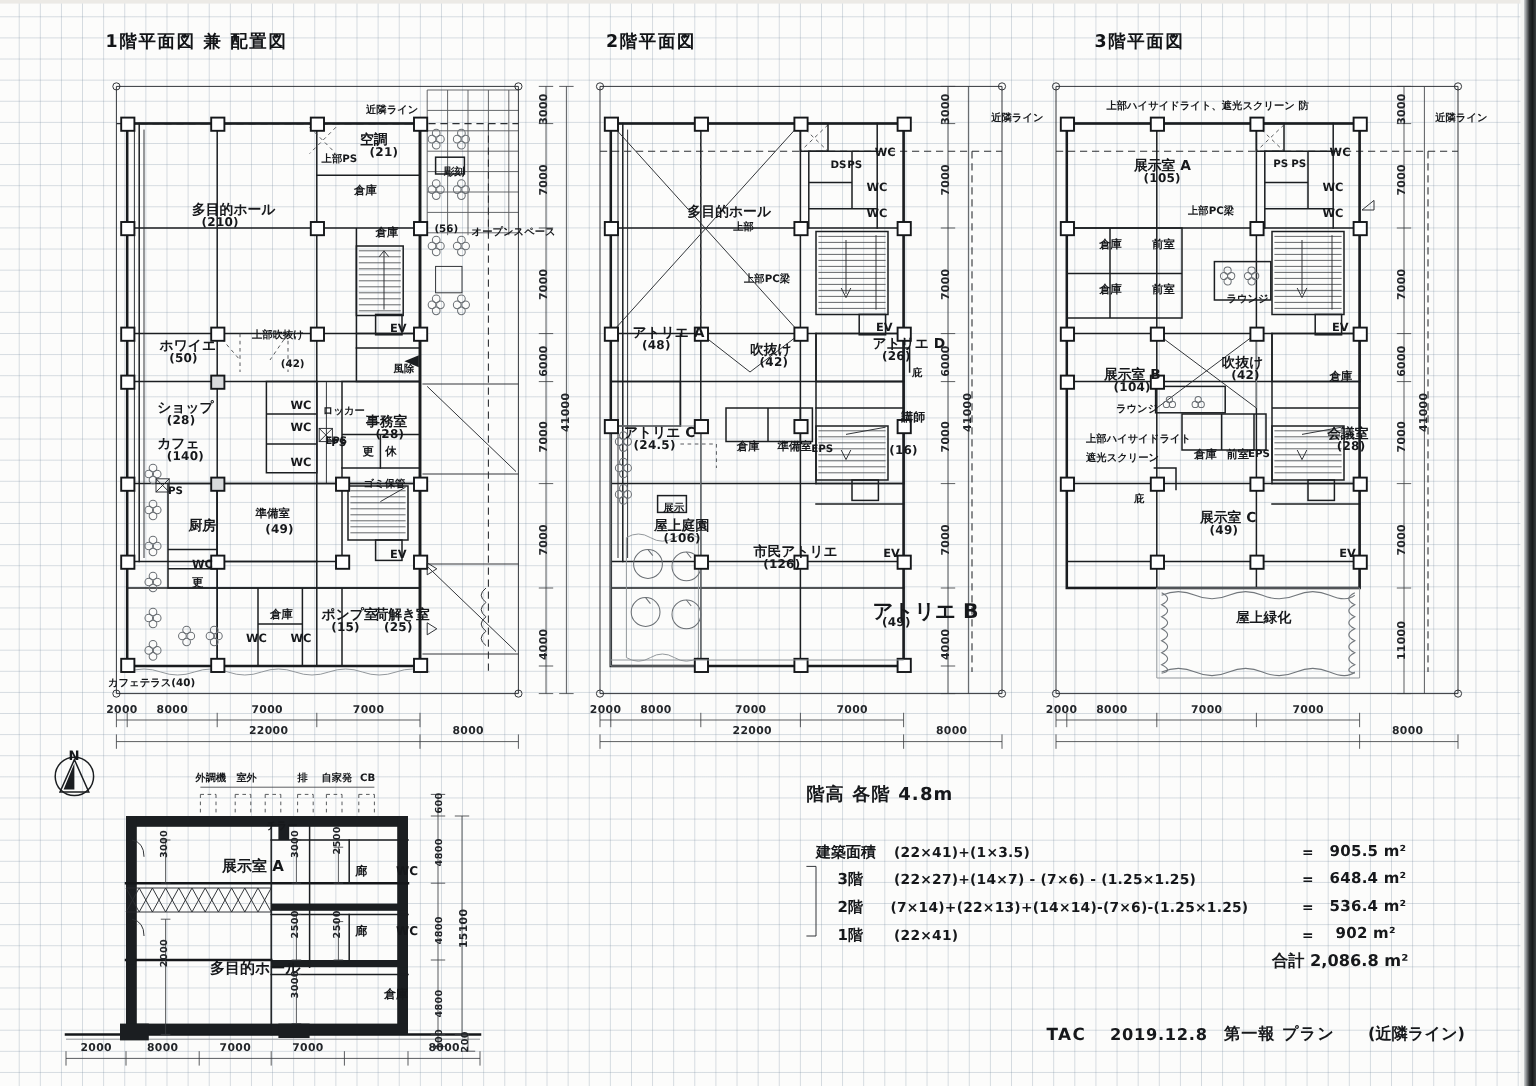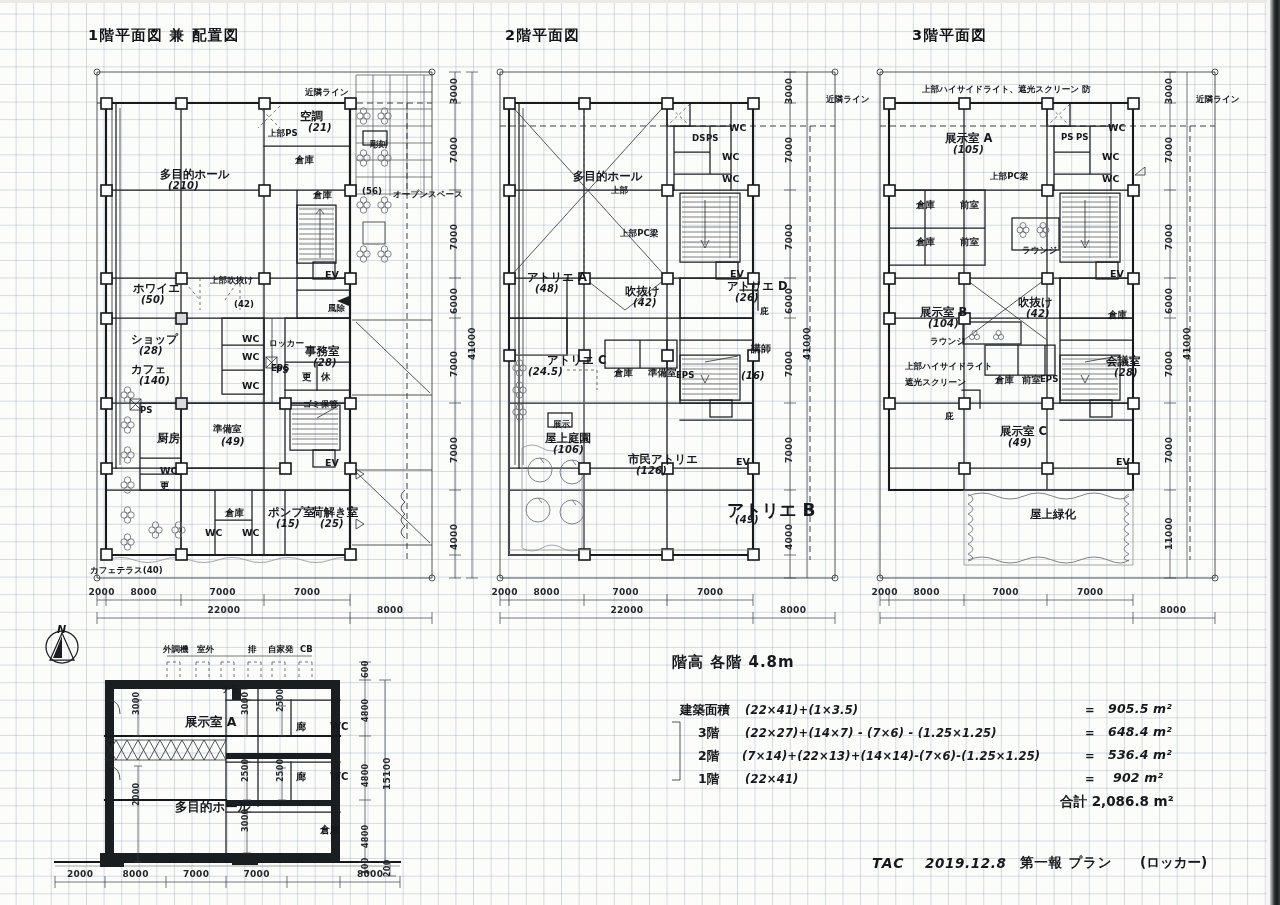--- a/index.html
+++ b/index.html
@@ -18,21 +18,21 @@
       linear-gradient(to bottom, rgba(120,140,160,.30) 1px, transparent 1px);
     background-size:17.6px 17.6px;
     background-position:-2px -4px;
   }
   #edge-right{position:absolute;top:0;right:0;width:10px;height:905px;
     background:linear-gradient(to right,#cfd2d4 0%,#2d3032 45%,#17191a 70%,#3b3e40 100%);}
   #edge-right2{position:absolute;top:0;right:10px;width:3px;height:905px;background:#f4f4f2;}
   #edge-top{position:absolute;top:0;left:0;width:1280px;height:3px;background:#eceae6;}
   .lbl{position:absolute;color:#16181b;white-space:nowrap;
        font-family:"DejaVu Sans","Liberation Sans",sans-serif;line-height:1.05;}
-  .hand{font-weight:600;letter-spacing:.2px;font-style:italic;}
+  .hand{font-weight:600;letter-spacing:.2px;}
   .jp{font-weight:700;}
   .dim{font-size:9px;color:#23262a;font-weight:600;letter-spacing:.3px;}
   .vdim{transform-origin:left top;}
   .title{font-size:14.5px;font-weight:700;letter-spacing:1.4px;color:#121417;}
 
   svg{position:absolute;top:0;left:0;overflow:visible;}
   .w-out{fill:none;stroke:#15171a;stroke-width:2.1;stroke-linecap:square;}
   .w-in {fill:none;stroke:#1b1e21;stroke-width:1.25;stroke-linecap:square;}
   .w-thin{fill:none;stroke:#2a2d31;stroke-width:.8;}
   .w-ghost{fill:none;stroke:#8d9296;stroke-width:.8;}
@@ -659,21 +659,21 @@
     <div class="lbl jp" style="left: 271px; top: 364px; font-size: 8.6px;">EPS</div>
     <div class="lbl jp" style="left: 140px; top: 406px; font-size: 8.6px;">PS</div>
     <div class="lbl jp" style="left: 328px; top: 304px; font-size: 8.6px;">風除</div>
     <div class="lbl jp" style="left: 303px; top: 400px; font-size: 8.6px;">ゴミ保管</div>
     <div class="lbl jp" style="left: 90px; top: 566px; font-size: 8.6px;">カフェテラス(40)</div>
     <div class="lbl jp" style="left: 573px; top: 170px; font-size: 11.5px;">多目的ホール</div>
     <div class="lbl jp" style="left: 527px; top: 271px; font-size: 11.5px;">アトリエ A</div>
     <div class="lbl hand" style="left: 535px; top: 284px; font-size: 10px;">(48)</div>
     <div class="lbl jp" style="left: 625px; top: 285px; font-size: 11.5px;">吹抜け</div>
     <div class="lbl hand" style="left: 633px; top: 298px; font-size: 10px;">(42)</div>
-    <div class="lbl jp" style="left: 520px; top: 354px; font-size: 11.5px; padding-left: 27px;">アトリエ C</div>
+    <div class="lbl jp" style="left: 520px; top: 354px; font-size: 11.5px;">アトリエ C</div>
     <div class="lbl hand" style="left: 528px; top: 367px; font-size: 10px;">(24.5)</div>
     <div class="lbl jp" style="left: 727px; top: 280px; font-size: 11.5px;">アトリエ D</div>
     <div class="lbl hand" style="left: 735px; top: 293px; font-size: 10px;">(26)</div>
     <div class="lbl jp" style="left: 733px; top: 344px; font-size: 10px; margin-left: 18px;">講師</div>
     <div class="lbl hand" style="left: 741px; top: 371px; font-size: 10px;">(16)</div>
     <div class="lbl jp" style="left: 614px; top: 368px; font-size: 9.5px;">倉庫</div>
     <div class="lbl jp" style="left: 648px; top: 368px; font-size: 9.5px;">準備室</div>
     <div class="lbl jp" style="left: 545px; top: 432px; font-size: 11.5px;">屋上庭園</div>
     <div class="lbl hand" style="left: 553px; top: 445px; font-size: 10px;">(106)</div>
     <div class="lbl jp" style="left: 628px; top: 453px; font-size: 11.5px;">市民アトリエ</div>
@@ -827,13 +827,13 @@
 <div class="lbl jp" style="left:698px;top:772px;font-size:12.5px;">1階</div>
 <div class="lbl hand" style="left:745px;top:773px;font-size:11.5px;">(22×41)</div>
 <div class="lbl hand" style="left:1085px;top:773px;font-size:11.5px;">=</div>
 <div class="lbl hand" style="left:1113px;top:771px;font-size:12.5px;">902 m²</div>
 
 <div class="lbl jp" style="left:1060px;top:794px;font-size:13.5px;">合計 2,086.8 m²</div>
 
 <div class="lbl hand" style="left:872px;top:856px;font-size:14px;letter-spacing:1.2px;">TAC</div>
 <div class="lbl hand" style="left:925px;top:856px;font-size:13.5px;letter-spacing:.6px;">2019.12.8</div>
 <div class="lbl jp" style="left:1020px;top:855px;font-size:13.5px;letter-spacing:.8px;">第一報 プラン</div>
-<div class="lbl jp" style="left:1140px;top:855px;font-size:13.5px;">(ロッカー)</div>
+<div class="lbl jp" style="left:1140px;top:855px;font-size:13.5px;">(近隣ライン)</div>
 
 </body></html>

